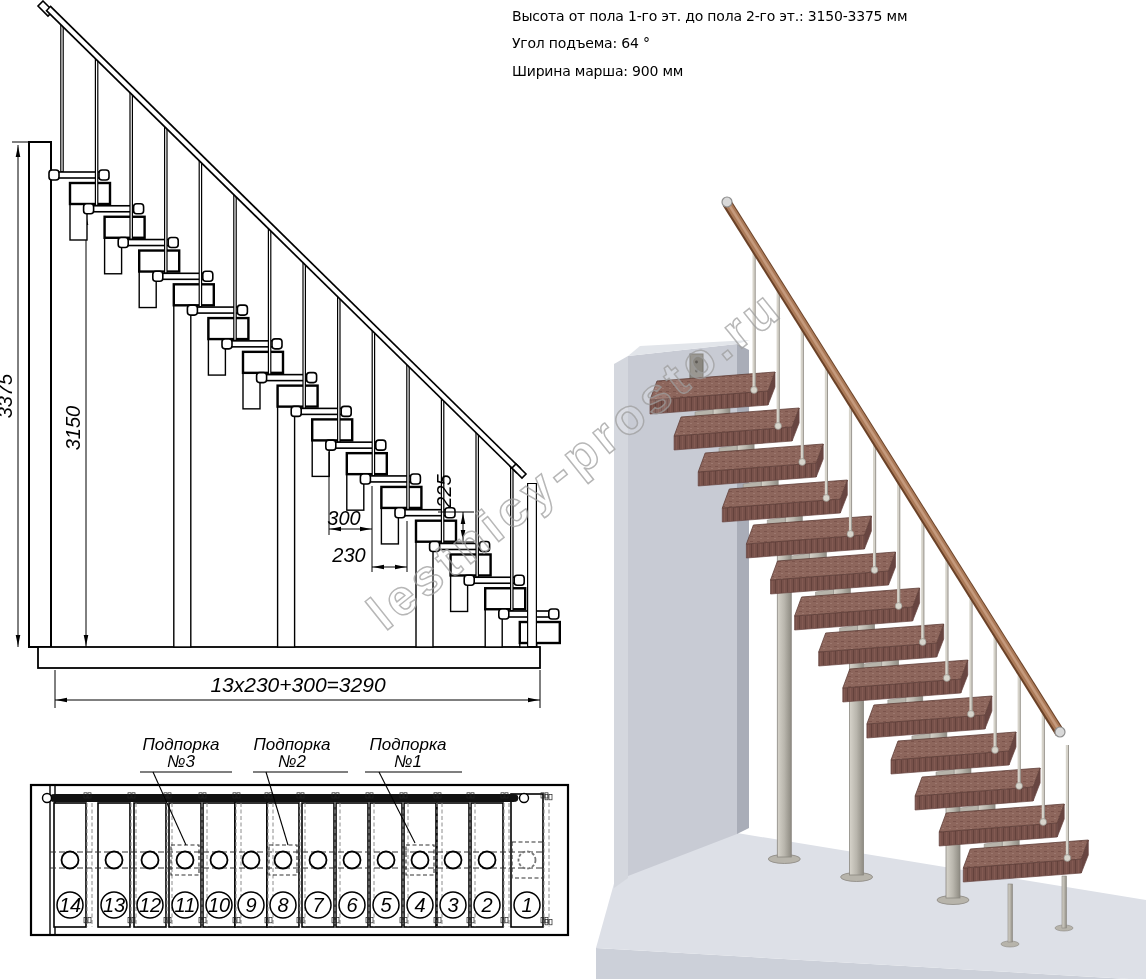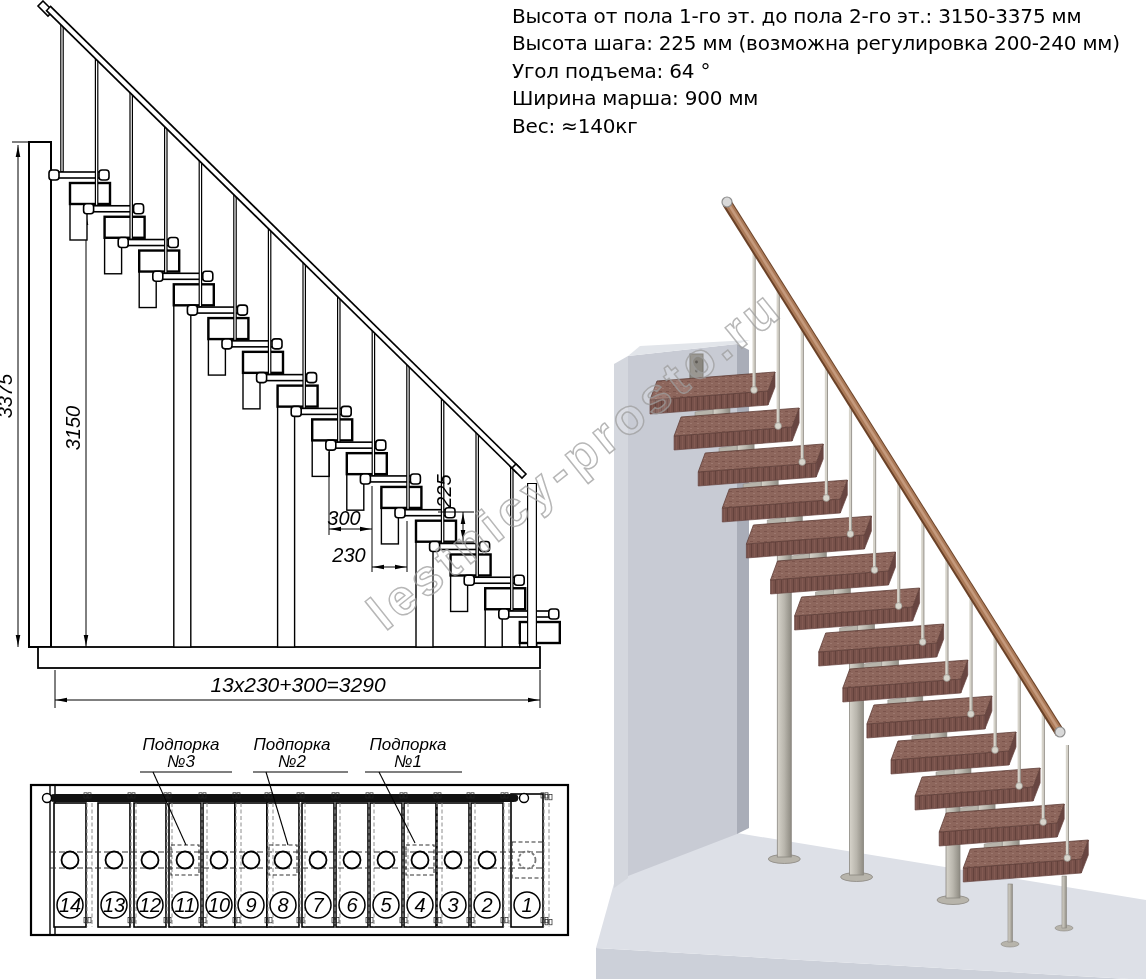--- a/index.html
+++ b/index.html
@@ -1,20 +1,20 @@
 <!DOCTYPE html>
 <html><head>
 <meta charset="utf-8">
 <style>
   html,body{margin:0;padding:0;background:#fff;}
   .page{position:relative;width:1146px;height:979px;background:#fff;overflow:hidden;
         font-family:"Liberation Sans",sans-serif;}
   .specs{position:absolute;left:512px;top:3px;width:560px;color:#000;
          font-family:"DejaVu Sans","Liberation Sans",sans-serif;
-         font-size:20px;line-height:27.4px;letter-spacing:-0.2px;}
+         font-size:14px;line-height:27.4px;letter-spacing:-0.2px;}
   .spec-line{white-space:nowrap;}
   svg{position:absolute;left:0;top:0;}
   text{fill:#000;}
   .dim{font:italic 20px "Liberation Sans",sans-serif;}
   .dimb{font:italic 21px "Liberation Sans",sans-serif;}
   .plabel{font:italic 17px "Liberation Sans",sans-serif;}
   .pnum{font:italic 20px "Liberation Sans",sans-serif;}
   .wm{font-family:"Liberation Sans",sans-serif;font-weight:bold;font-size:50px;
       letter-spacing:5px;fill:rgba(255,255,255,0.18);stroke:#9f9f9f;stroke-width:1.5px;
       opacity:0.75;}
@@ -501,18 +501,16 @@
         <line x1="727" y1="202" x2="1060" y2="732" stroke="#ab7a58" stroke-width="7"></line>
         <line x1="726" y1="200" x2="1059" y2="730" stroke="#c59a7d" stroke-width="2.5"></line>
         <circle cx="727" cy="202" r="5" fill="#d9d9d9" stroke="#8f8f8f" stroke-width="1.2"></circle>
         <circle cx="1060" cy="732" r="5" fill="#d9d9d9" stroke="#8f8f8f" stroke-width="1.2"></circle>
       </g>
     <text id="wm-text" class="wm" x="0" y="0" transform="translate(385 632) rotate(-38.5)">lestnicy-prosto.ru</text>
   </svg>
 
   <div class="specs">
     <div class="spec-line">Высота от пола 1-го эт. до пола 2-го эт.: 3150-3375 мм</div>
-    <div class="spec-line">Высота шага: 225 мм (возможна регулировка 200-240 мм)</div>
     <div class="spec-line">Угол подъема: 64  °</div>
     <div class="spec-line">Ширина марша: 900 мм</div>
-    <div class="spec-line">Вес: ≈140кг</div>
   </div>
 </div>
 
 </body></html>

